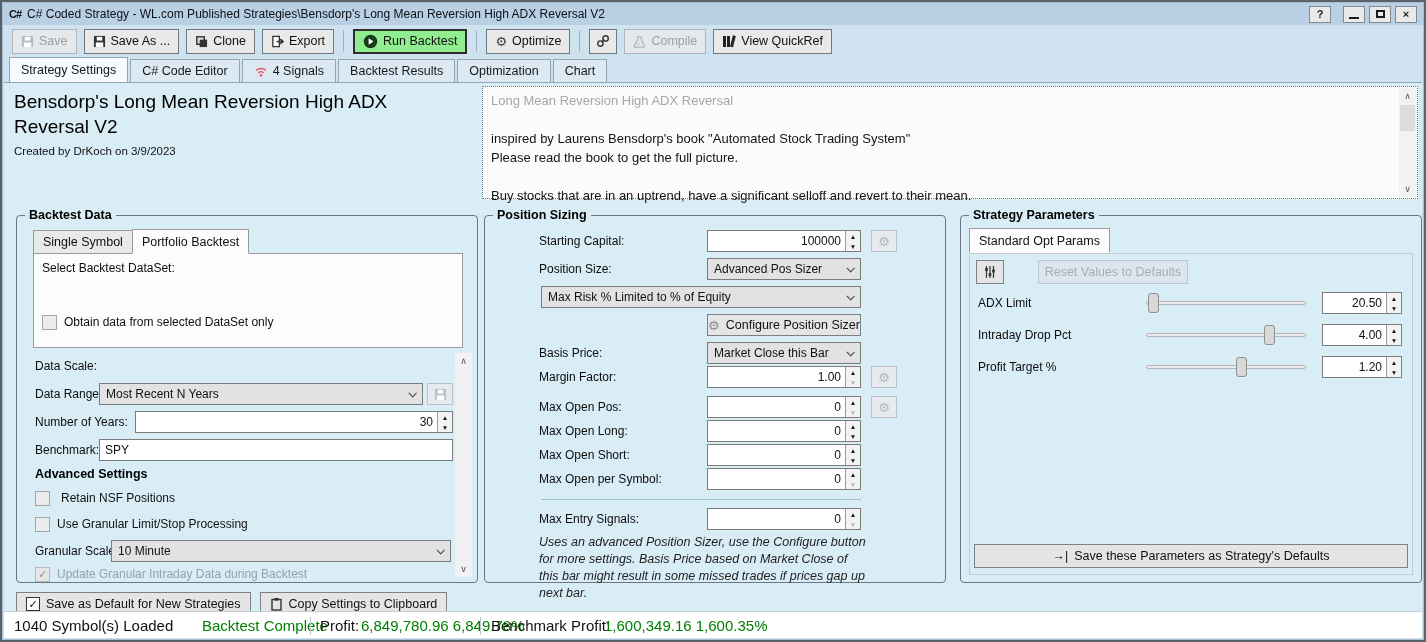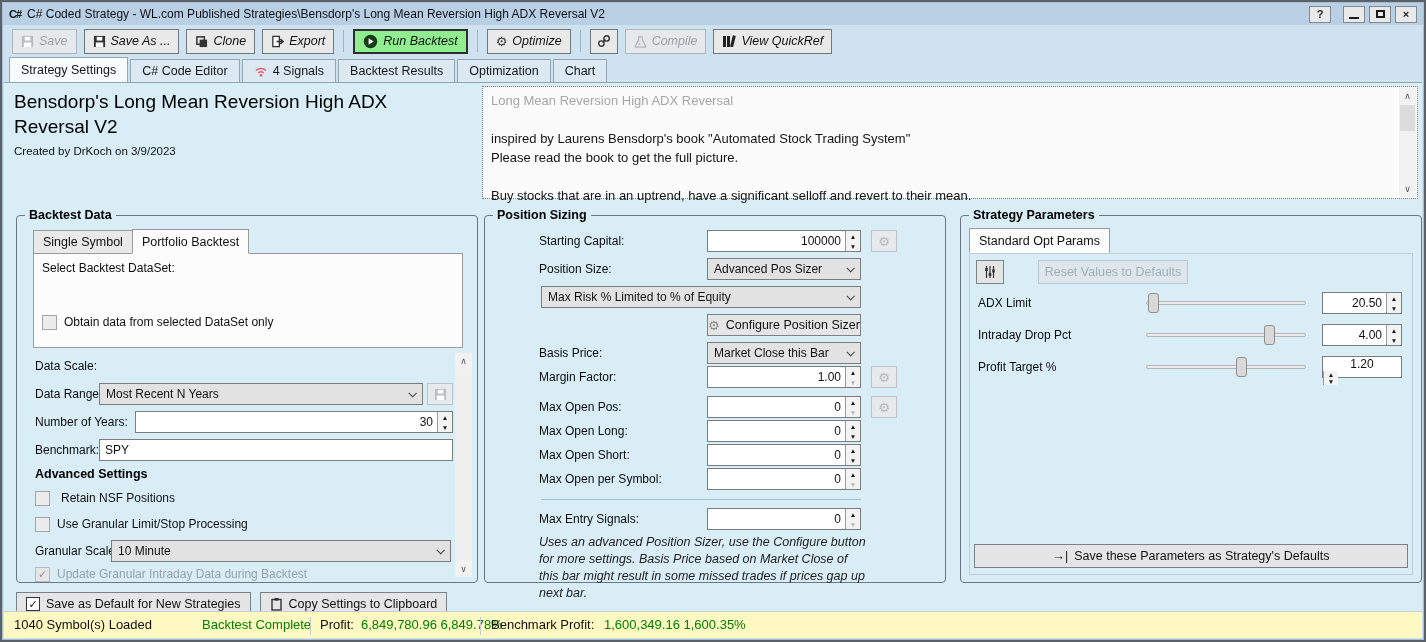--- a/index.html
+++ b/index.html
@@ -16,21 +16,21 @@
   .title-text { font-size:12px; color:#0d1116; white-space:nowrap; overflow:hidden; }
   .win-btns { margin-left:auto; display:flex; gap:4px; align-items:center; }
   .wbtn { width:22px; height:17px; background:#e9e9e9; border:1px solid #7f8a92; display:flex;
           align-items:center; justify-content:center; font-size:11px; font-weight:bold; color:#222; }
   .wbtn.help { margin-right:8px; }
   .glyph-min { display:block; width:10px; height:2px; background:#1a1a1a; margin-top:8px; }
   .glyph-max { display:block; width:9px; height:8px; border:2px solid #1a1a1a; }
 
   
   .toolbar { position:absolute; left:2px; right:2px; top:23px; height:32px; background:#cfe2ef;
-             display:flex; align-items:center; gap:7px; padding:0 0 0 8px;font-style:italic; }
+             display:flex; align-items:center; gap:7px; padding:0 0 0 8px; }
   .tbtn { height:25px; display:inline-flex; align-items:center; gap:5px; padding:0 8px;
           background:#e9e9e9; border:1px solid #6f7880; font-size:12.5px; color:#111; white-space:nowrap; }
   .tbtn.disabled { color:#9aa1a7; border-color:#aeb6bc; background:#e6e9eb; }
   .tbtn.run { background:#90ee90; border:2px solid #2e2e2e; font-size:12.5px; }
   .tsep { width:1px; height:22px; background:#9fb4c6; margin:0 2px; }
   .gearchar { font-size:13px; line-height:1; color:#3c3c3c; }
   .gearchar.dim { color:#b2b8bd; }
 
   
   .maintabs { position:absolute; left:2px; right:2px; top:55px; height:25px; display:flex;
@@ -107,22 +107,22 @@
                    border:1px solid #b5b5b5; border-radius:2px; }
   .slider .thumb { position:absolute; top:1px; width:11px; height:20px; background:#d9d9d9;
                    border:1px solid #8f8f8f; border-radius:3px; }
   .btn { display:inline-flex; align-items:center; justify-content:center; gap:6px; background:#e5e5e5;
          border:1px solid #7a8289; font-size:12.5px; color:#111; }
   .btn.disabled { color:#9fb0ba; border-color:#bcc7cf; background:#dde6ec;margin-left:28px; }
 
   
   .footer { position:absolute; left:12px; top:509px; display:flex; gap:9px; }
   .fbtn { height:24px; padding:0 9px; }
-  .statusbar { position:absolute; left:2px; right:2px; bottom:2px; height:27px; background:#fef9c3;
-               border-top:1px solid #c9ced2; font-size:13px; }
+  .statusbar { position:absolute; left:2px; right:2px; bottom:2px; height:27px; background:#ffffff;
+               border-top:1px solid #c9ced2; font-size:15px; }
   .statusbar span { position:absolute; top:5px; white-space:nowrap; }
   .green { color:#008000; }
   .ssep { position:absolute; top:4px; width:1px; height:18px; background:#c2c8cc; }
 
   svg { display:block; }
   .minicheck { width:14px; height:14px; border:1.5px solid #333; background:#fff; display:flex;
                align-items:center; justify-content:center; font-size:11px; color:#111; }
 </style>
 </head>
 <body>
@@ -487,21 +487,21 @@
               <span class="sa up">▲</span>
               <span class="sa dn">▼</span>
             </span>
         </div>
 
         <span class="flabel" style="left:8px; top:102px;">Profit Target %</span>
         <div class="slider" style="left:176px; top:102px;">
           <div class="track"></div>
           <div class="thumb" style="left:90px;"></div>
         </div>
-        <div class="spin" style="left:352px; top:102px; width:80px;flex-direction:column;">
+        <div class="spin" style="left:352px; top:102px; width:80px;">
           <span class="val">1.20</span>
           <span class="btns">
               <span class="sa up">▲</span>
               <span class="sa dn">▼</span>
             </span>
         </div>
 
         <span class="btn" style="position:absolute; left:4px; top:290px; width:434px; height:24px;">
           <span>→|</span>
           <span>Save these Parameters as Strategy's Defaults</span>

